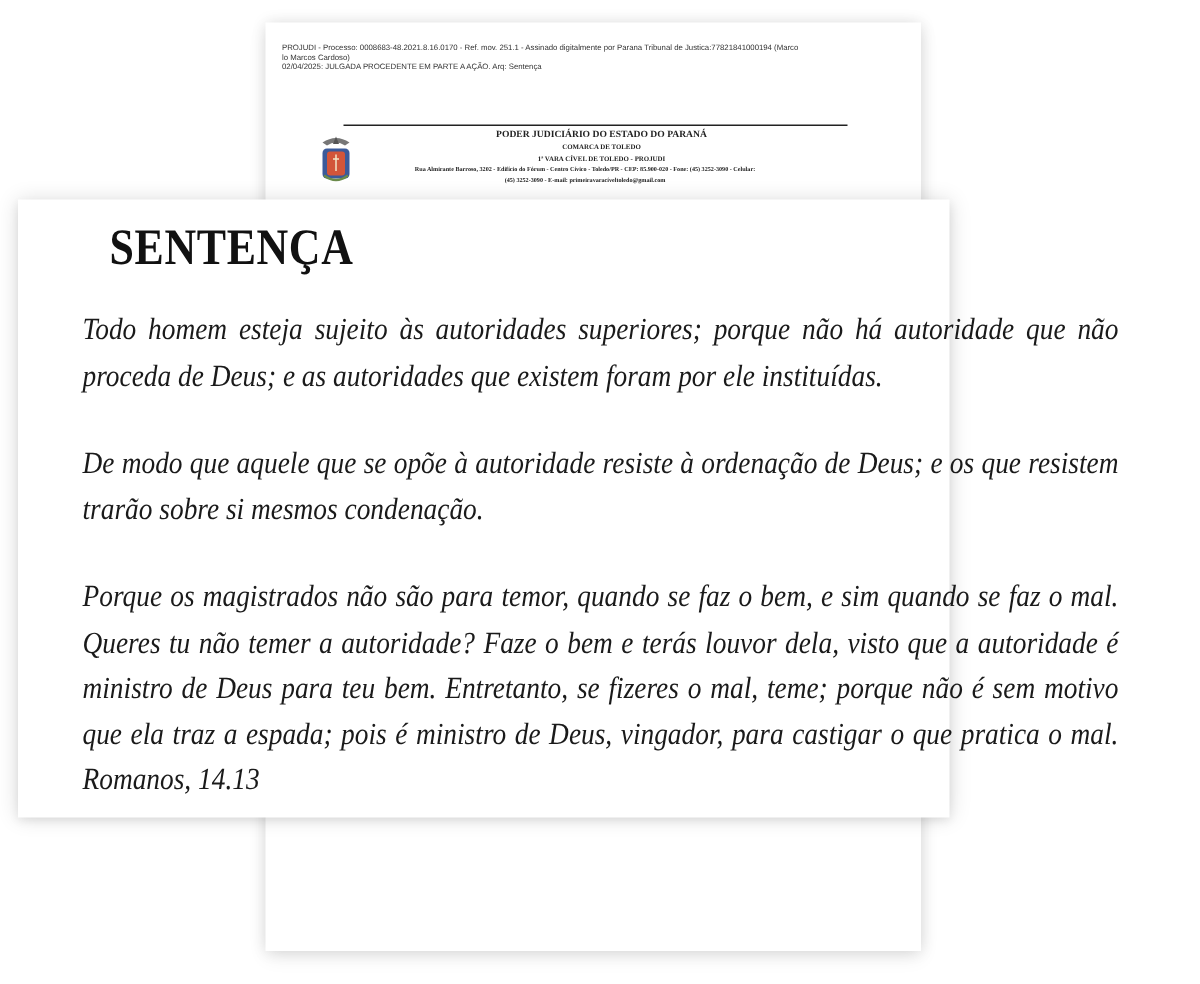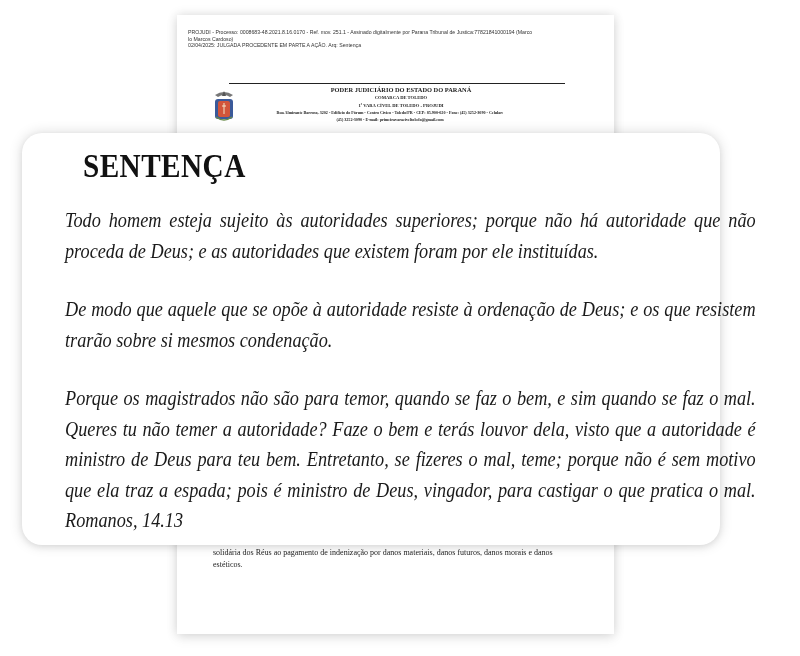--- a/index.html
+++ b/index.html
@@ -30,24 +30,23 @@
   .lh-small { font-size:4.6px; line-height:7.5px; }
   .lh-addr { font-size:4.1px; line-height:7px; margin-left:-22px; }
   .bottom-text {
     position:absolute; left:36px; top:532px; width:360px;
     font-family:"Liberation Serif", serif; font-size:8px; line-height:11.5px; color:#222;
   }
   .bottom-text p { margin:0; }
   .bottom-text .indent { margin-top:13px; padding-left:46px; }
 
   .overlay {
-    position:absolute; left:22px; top:133px; width:698px; height:412px;
+    position:absolute; left:12px; top:133px; width:621px; height:412px;
     background:#fff;
     box-shadow: 0 0 14px rgba(0,0,0,0.14), 0 2px 6px rgba(0,0,0,0.08);
-    border-radius: 20px;
   }
   .ov-title {
     position:absolute; left:61px; top:14px;
     font-family:"Liberation Serif", serif; font-weight:bold; font-size:34px;
     letter-spacing:0.5px; color:#111; transform:scaleX(0.86); transform-origin:left;
   }
   .ov-body {
     position:absolute; left:43px; top:72px; width:690px;
     font-family:"Liberation Serif", serif; font-style:italic; font-size:20.5px;
     line-height:30.5px; color:#1a1a1a; transform:scaleX(0.89); transform-origin:left;
@@ -79,21 +78,20 @@
       <div class="lh-title">PODER JUDICIÁRIO DO ESTADO DO PARANÁ</div>
       <div class="lh-small">COMARCA DE TOLEDO</div>
       <div class="lh-small">1ª VARA CÍVEL DE TOLEDO - PROJUDI</div>
       <div class="lh-addr">Rua Almirante Barroso, 3202 - Edifício do Fórum - Centro Cívico - Toledo/PR - CEP: 85.900-020 - Fone: (45) 3252-3090 - Celular:</div>
       <div class="lh-addr">(45) 3252-3090 - E-mail: primeiravaracíveltoledo@gmail.com</div>
     </div>
     <div class="lh-rule-bot"></div>
   </div>
 
   <div class="bottom-text">
-    <p>solidária dos Réus ao pagamento de indenização por danos materiais, danos futuros, danos morais e danos estéticos.</p>
   </div>
 </div>
 
 <div class="overlay">
   <div class="ov-title">SENTENÇA</div>
   <div class="ov-body">
     <p>Todo homem esteja sujeito às autoridades superiores; porque não há autoridade que não proceda de Deus; e as autoridades que existem foram por ele instituídas.</p>
     <p>De modo que aquele que se opõe à autoridade resiste à ordenação de Deus; e os que resistem trarão sobre si mesmos condenação.</p>
     <p>Porque os magistrados não são para temor, quando se faz o bem, e sim quando se faz o mal. Queres tu não temer a autoridade? Faze o bem e terás louvor dela, visto que a autoridade é ministro de Deus para teu bem. Entretanto, se fizeres o mal, teme; porque não é sem motivo que ela traz a espada; pois é ministro de Deus, vingador, para castigar o que pratica o mal. Romanos, 14.13</p>
   </div>

